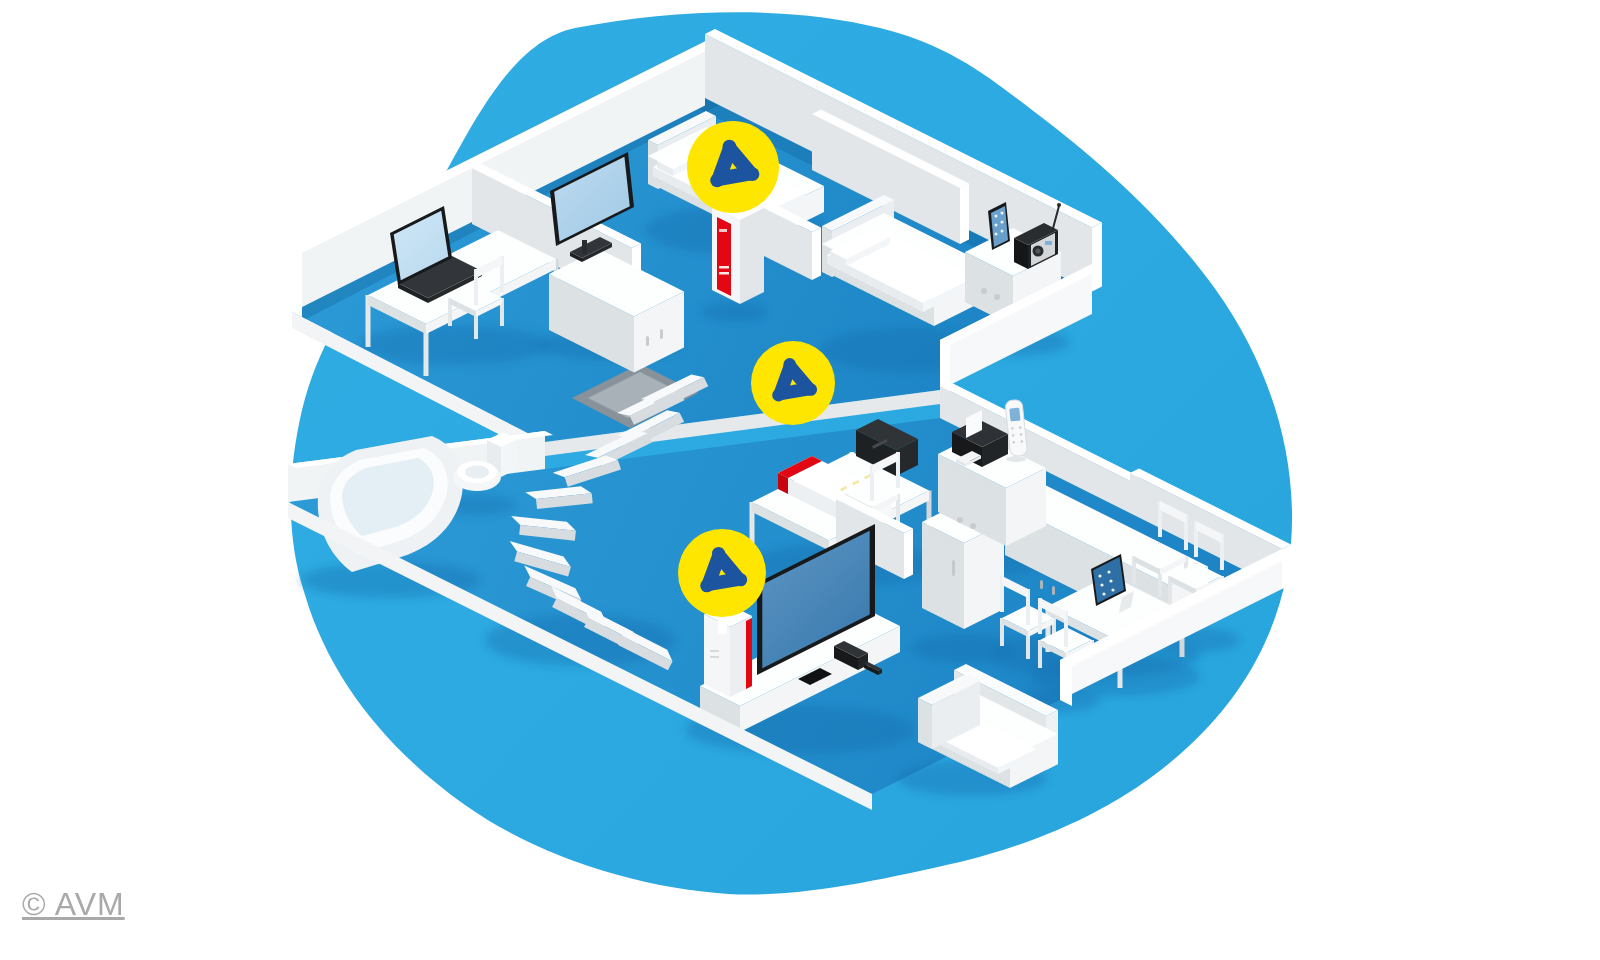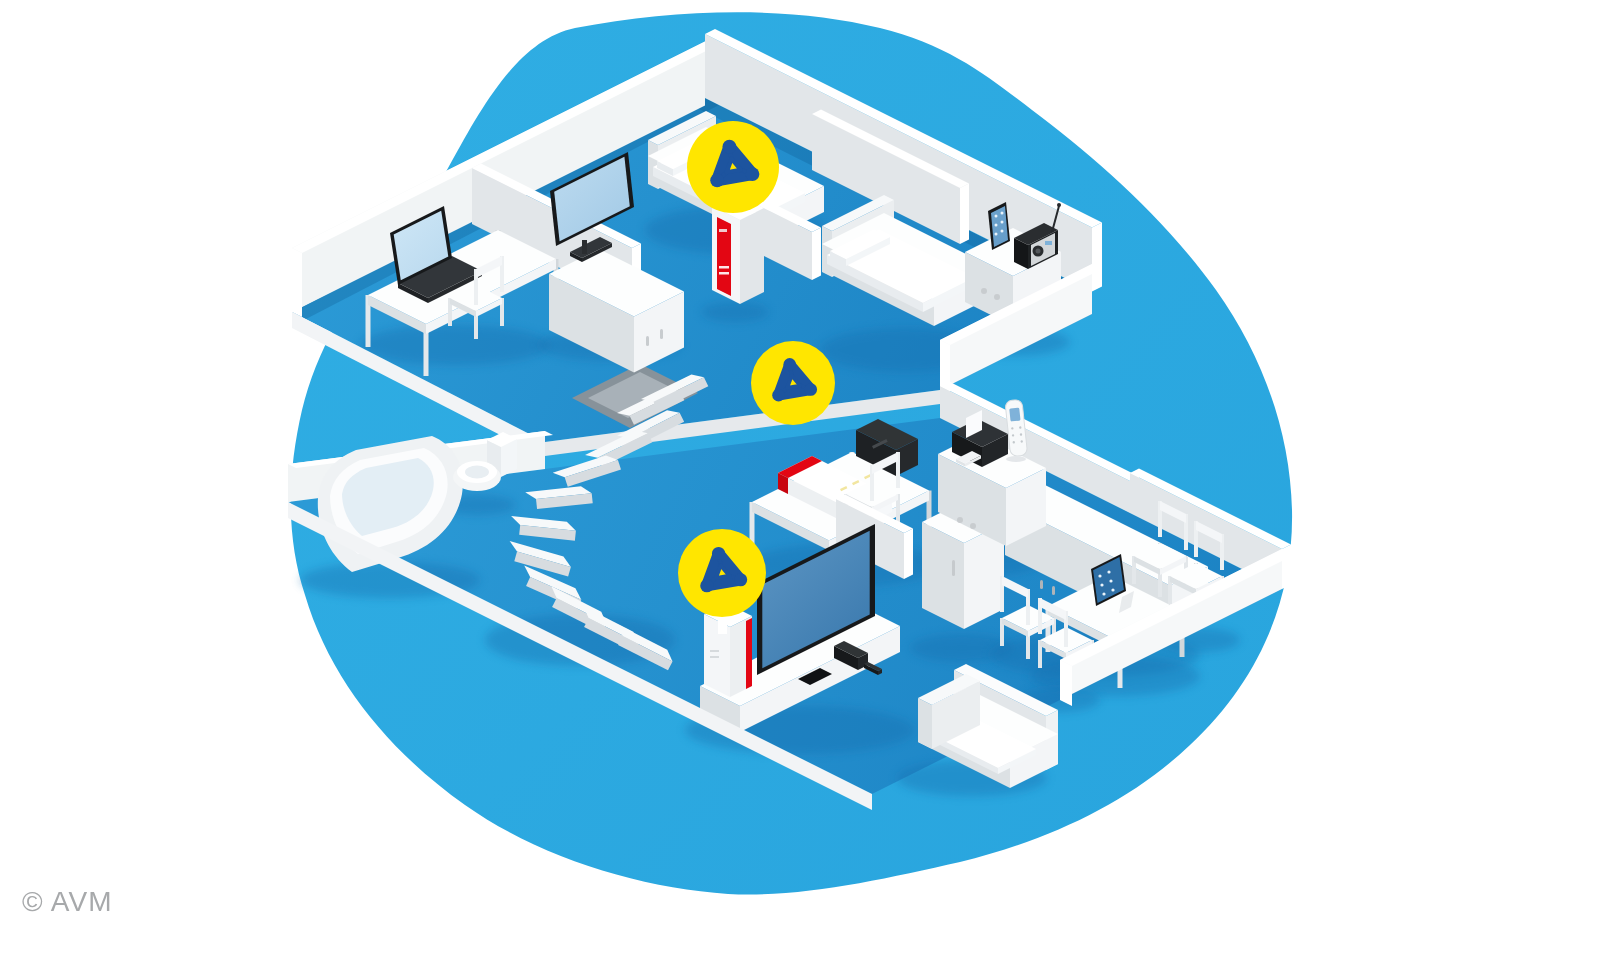--- a/index.html
+++ b/index.html
@@ -1,20 +1,20 @@
 <!DOCTYPE html>
 <html><head>
 <meta charset="utf-8">
 <style>
   html,body{margin:0;padding:0;background:#fff;}
   .stage{position:relative;width:1600px;height:960px;background:#ffffff;overflow:hidden;
          font-family:"Liberation Sans",sans-serif;}
   .stage svg{position:absolute;left:0;top:0;}
-  .copyright{position:absolute;left:22px;top:886px;font-size:28px;letter-spacing:1px;
-             color:#A7A9AB;text-shadow:0 0 4px #ffffff;}
+  .copyright{position:absolute;left:22px;top:886px;font-size:32px;letter-spacing:1px;
+             color:#A7A9AB;text-shadow:0 0 4px #ffffff;text-decoration:underline;}
 </style>
 </head>
 <body>
 
 <div class="stage">
   <svg id="scene" width="1600" height="960" viewBox="0 0 1600 960">
       <defs>
         <linearGradient id="gBlob" x1="400" y1="80" x2="1200" y2="850" gradientUnits="userSpaceOnUse">
           <stop offset="0" stop-color="#2FADE3"></stop>
           <stop offset="1" stop-color="#29A5DE"></stop>

